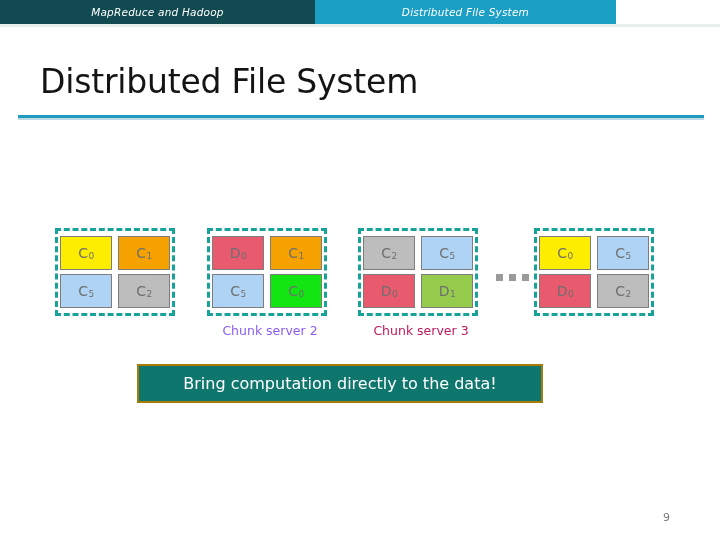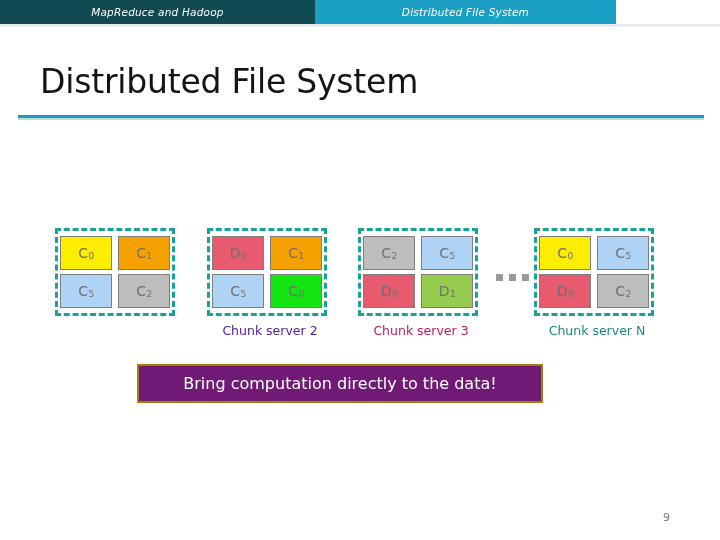--- a/index.html
+++ b/index.html
@@ -222,21 +222,21 @@
       </div>
       <div class="chunk" style="background: rgb(174, 211, 244);">
         <span>C</span>
           <sub>5</sub>
       </div>
       <div class="chunk" style="background: rgb(19, 229, 19);">
         <span>C</span>
           <sub>0</sub>
       </div>
     </div>
-    <div class="server-label" style="color: #4c1d95;">Chunk server 2</div>
+    <div class="server-label" style="color: #8b5cf6;">Chunk server 2</div>
   </div>
 
   <div class="server" style="left:358px;">
     <div class="server-frame" style="border-color: rgb(23, 163, 154);">
       <div class="chunk" style="background: rgb(189, 189, 189);">
         <span>C</span>
           <sub>2</sub>
       </div>
       <div class="chunk" style="background: rgb(174, 211, 244);">
         <span>C</span>
@@ -272,22 +272,21 @@
       </div>
       <div class="chunk" style="background: rgb(232, 90, 110);">
         <span>D</span>
           <sub>0</sub>
       </div>
       <div class="chunk" style="background: rgb(189, 189, 189);">
         <span>C</span>
           <sub>2</sub>
       </div>
     </div>
-    <div class="server-label" style="color: rgb(23, 137, 127);">Chunk server N</div>
   </div>
 
 </div>
 
-<div class="callout" style="background: #701a75; border-color: rgb(168, 124, 8);">
+<div class="callout" style="background: #0f766e; border-color: rgb(168, 124, 8);">
   <span>Bring computation directly to the data!</span>
 </div>
 
 <div class="page-number">9</div>
 
 </body></html>

